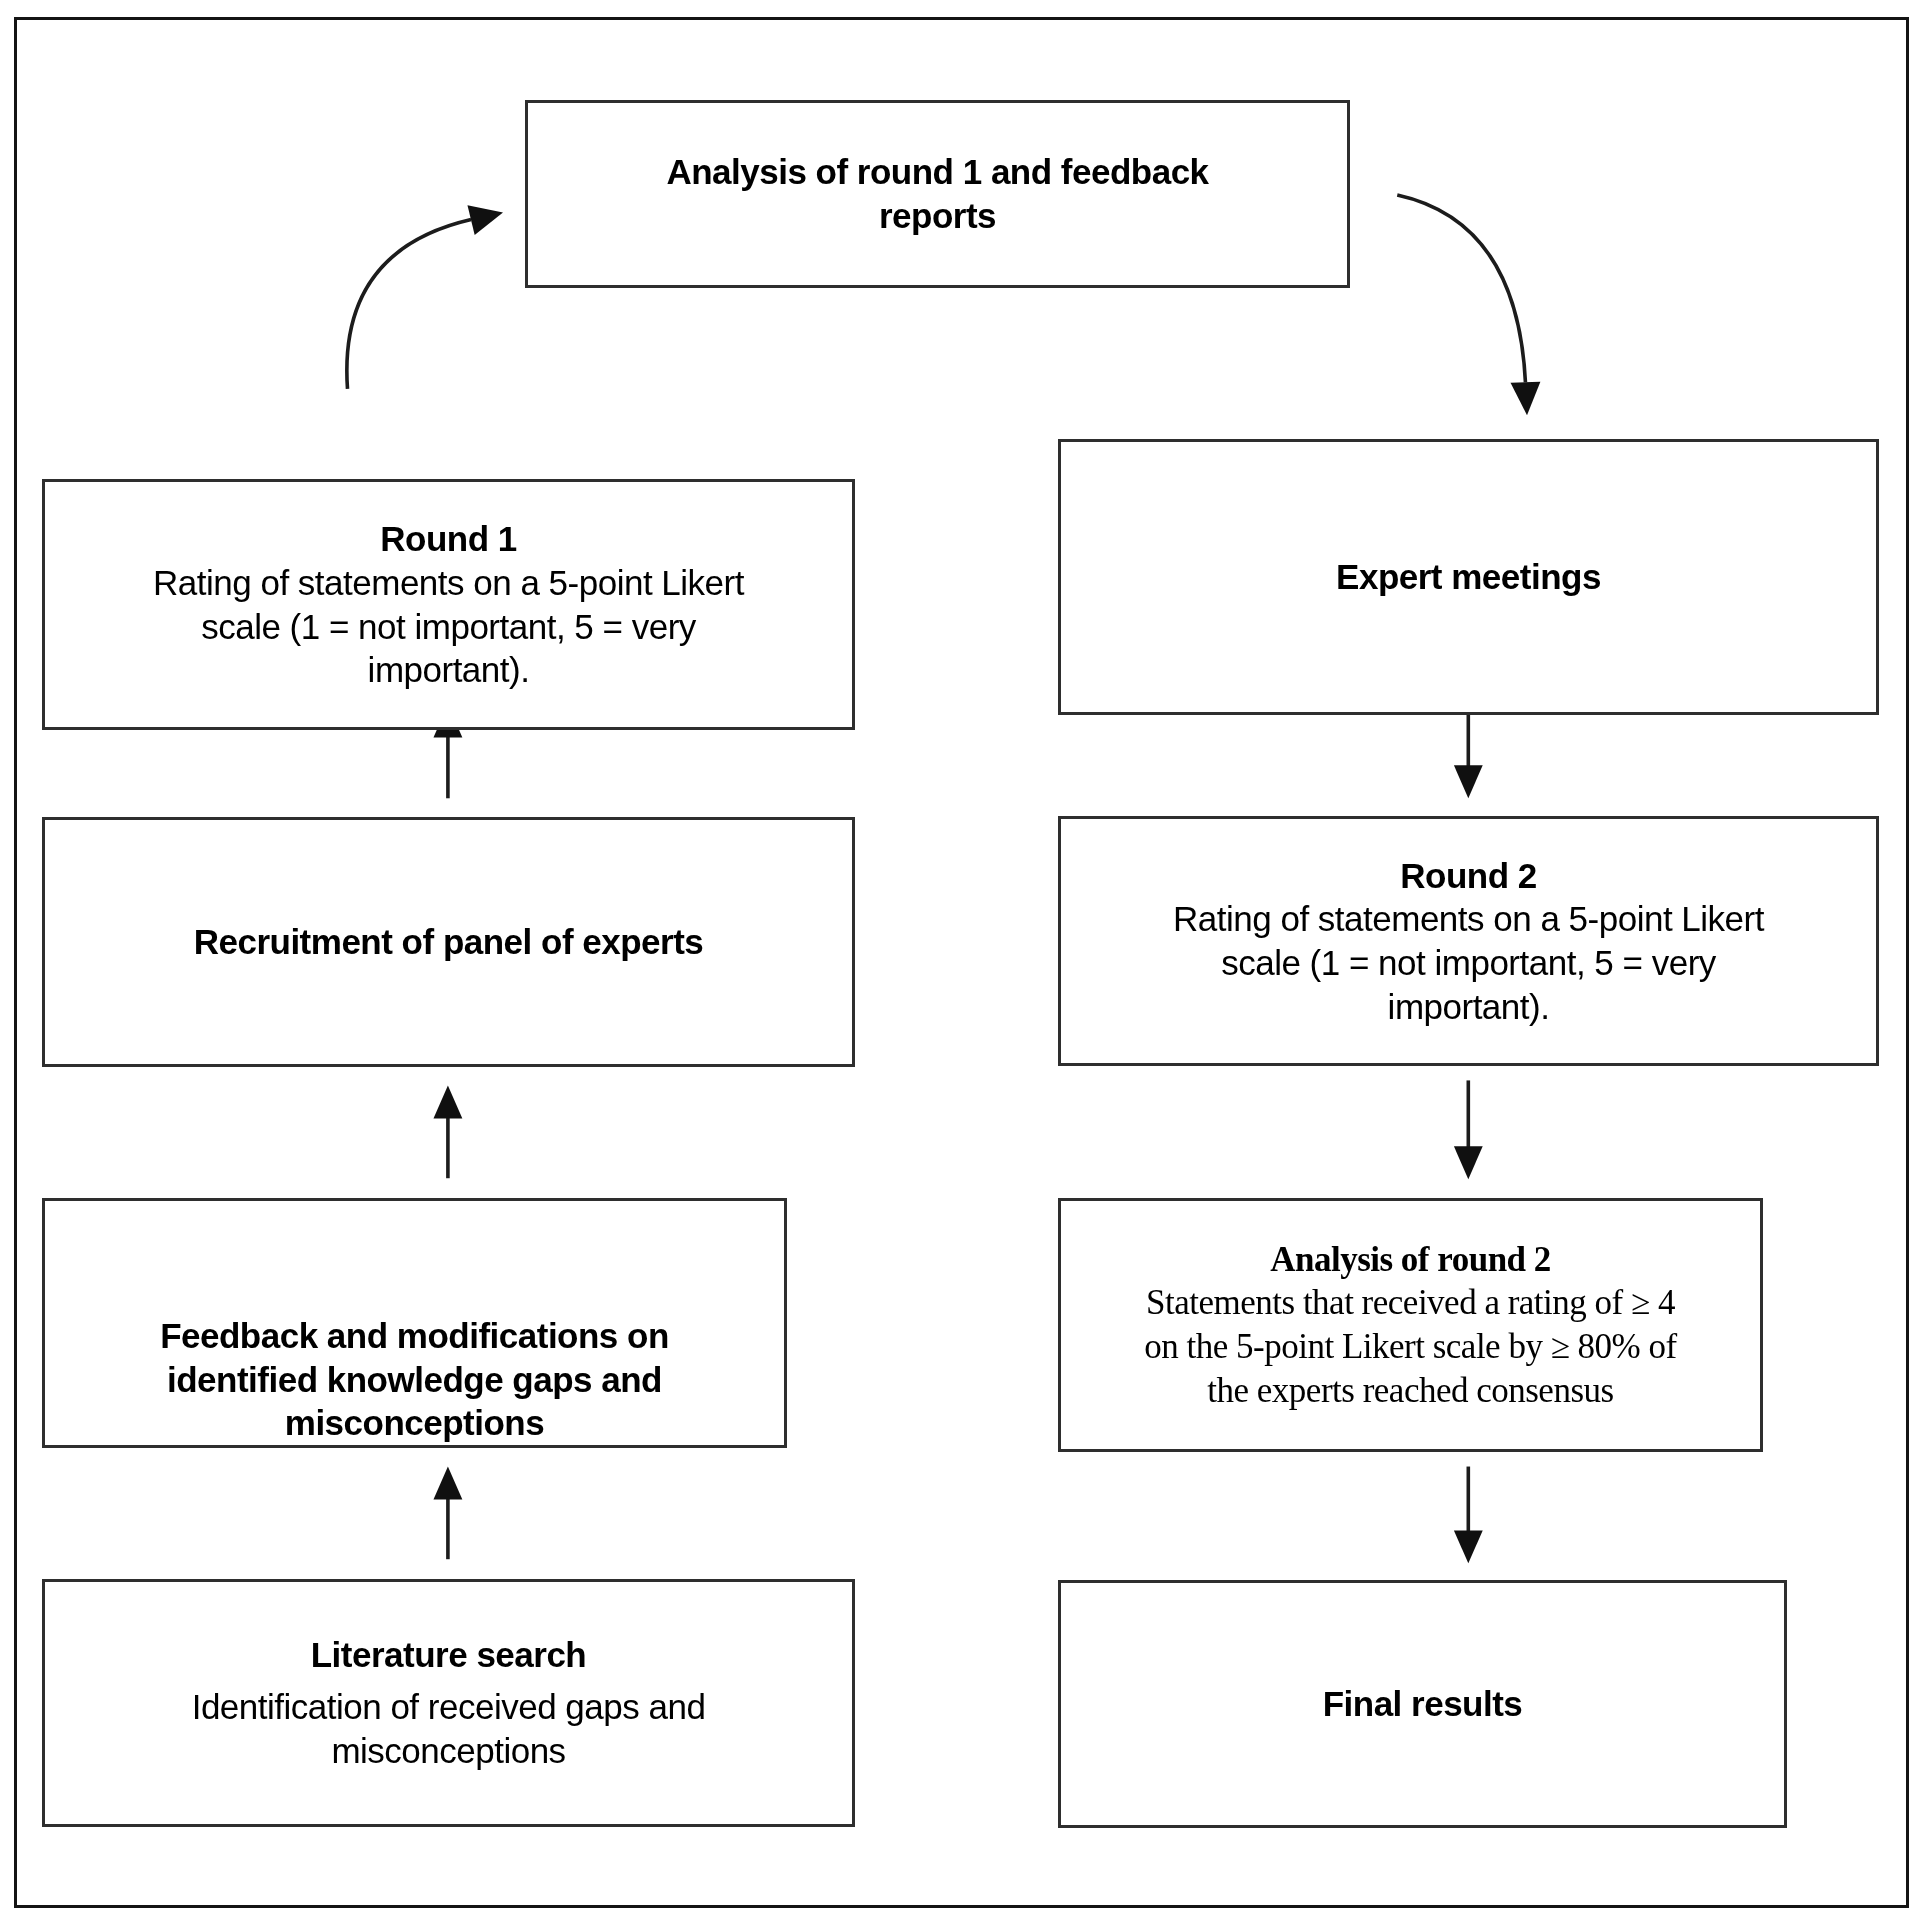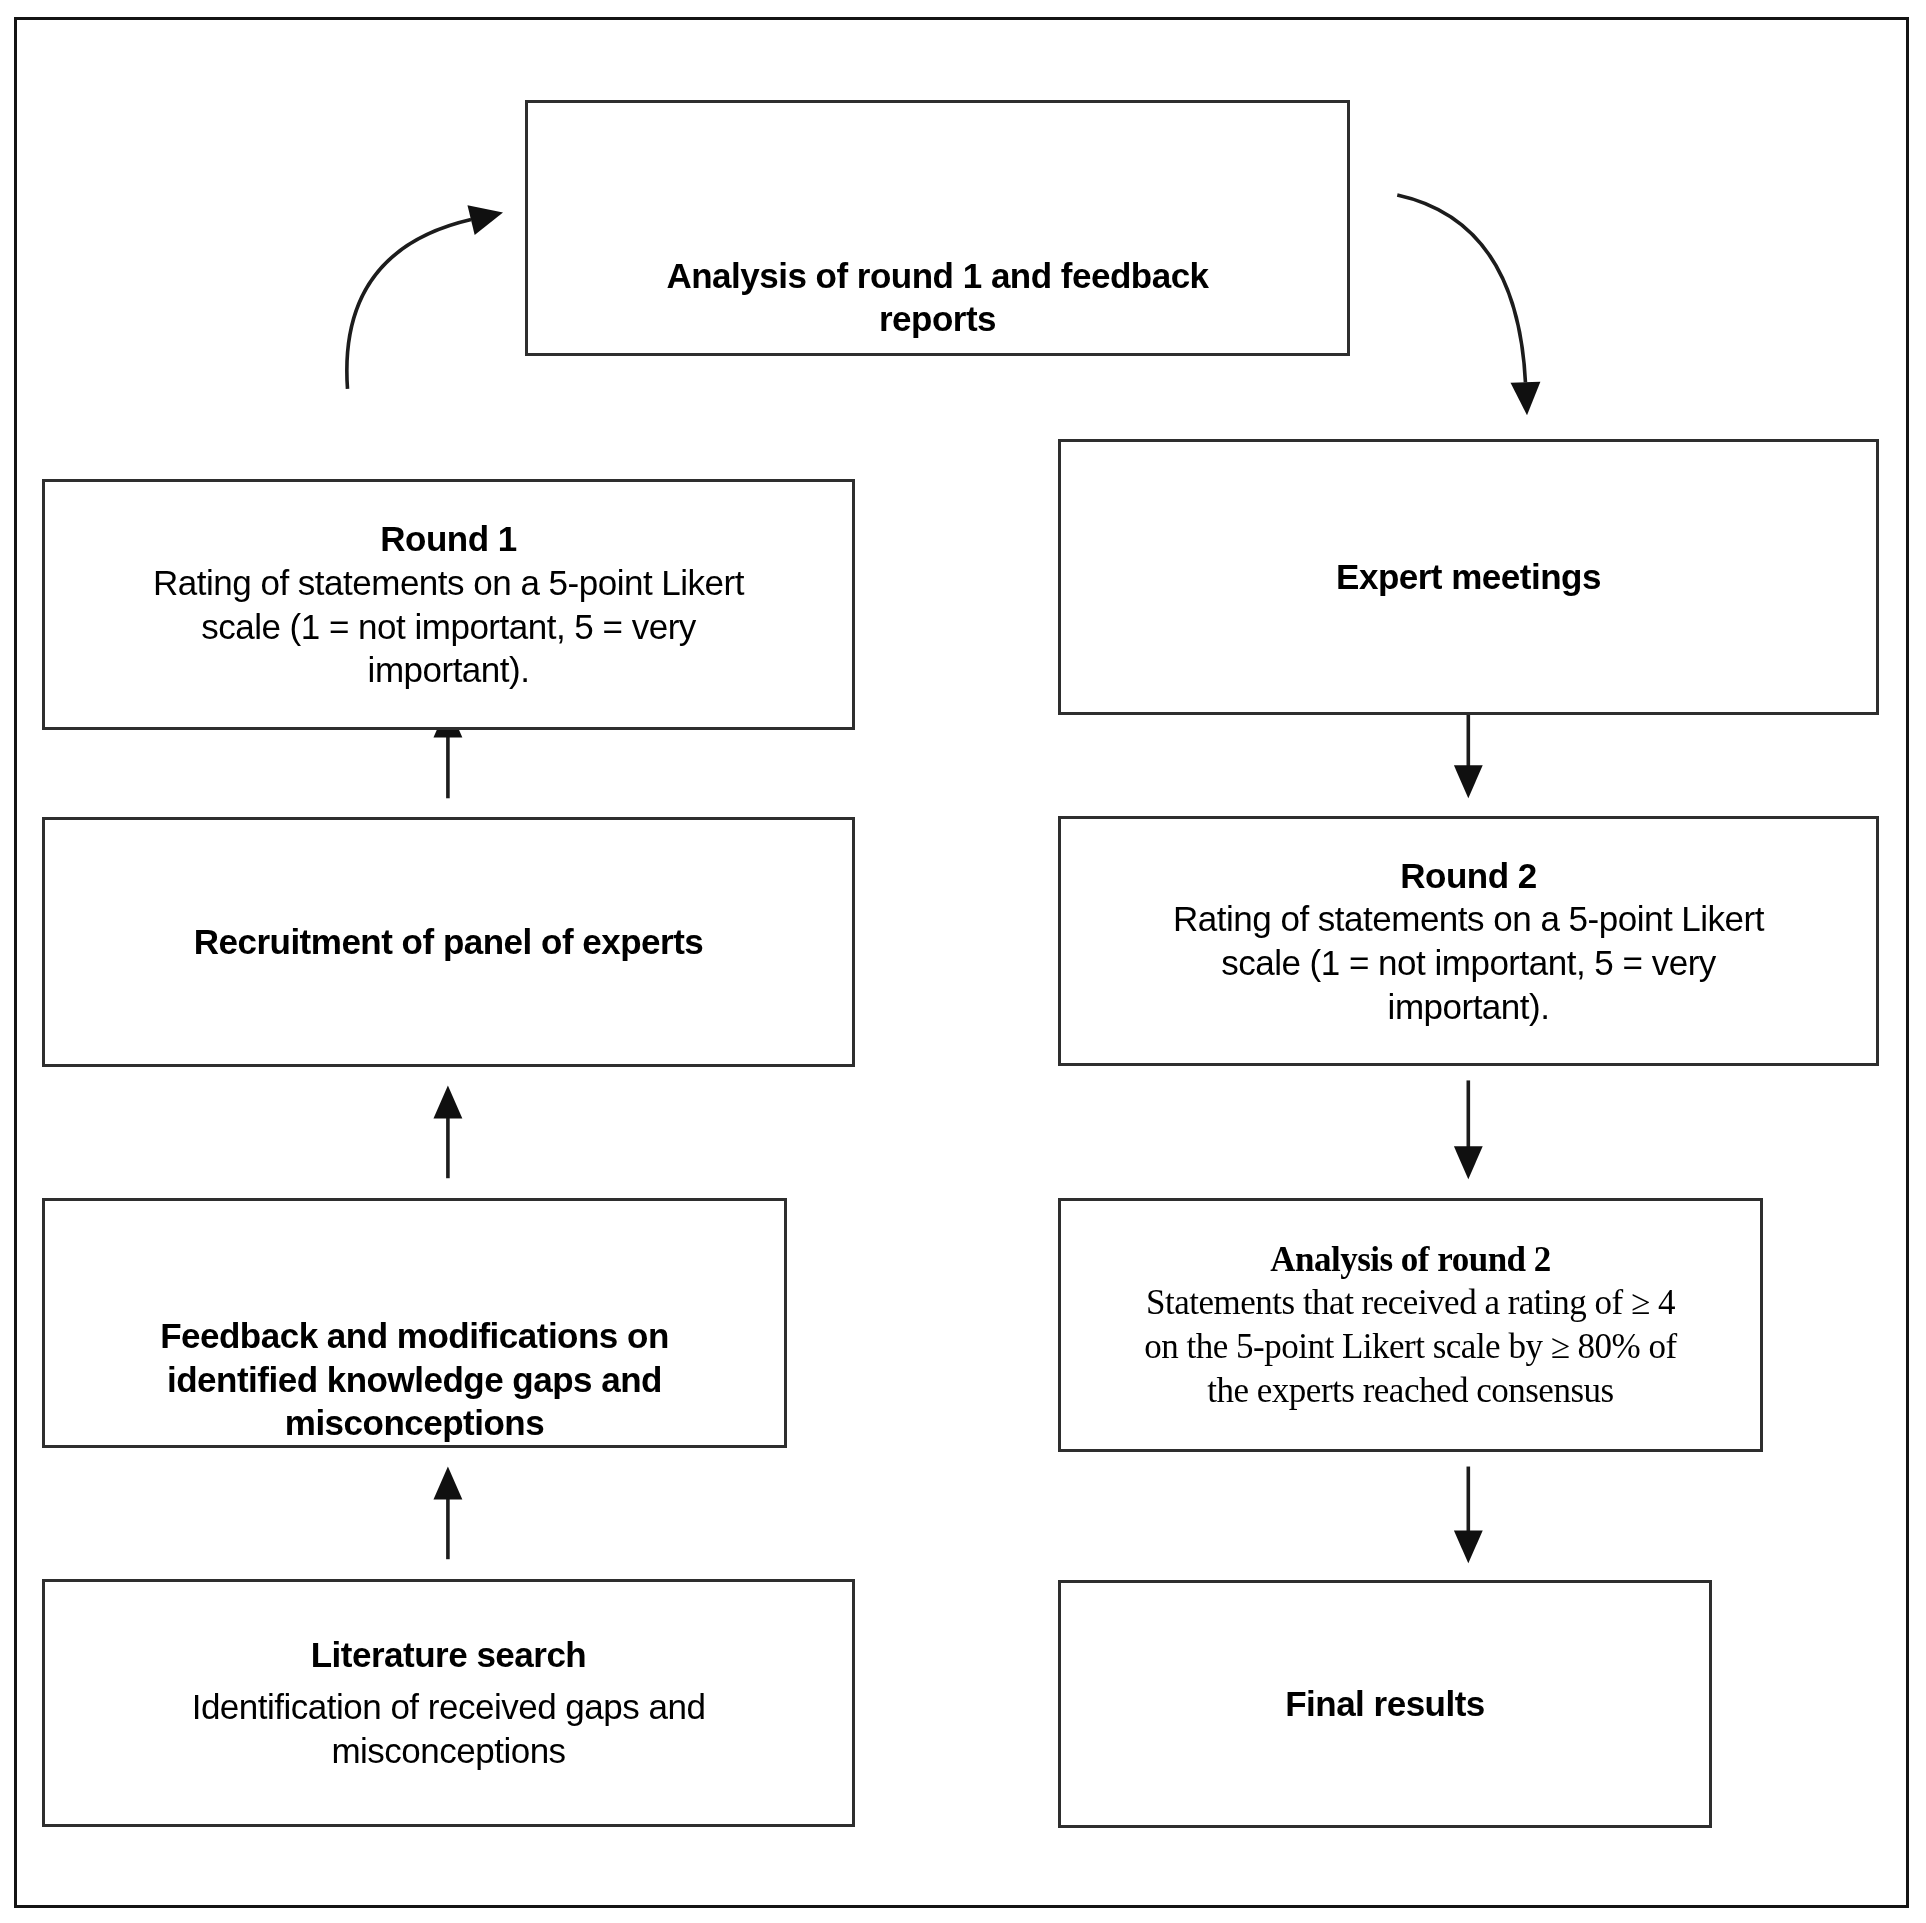--- a/index.html
+++ b/index.html
@@ -41,29 +41,29 @@
     letter-spacing: -0.5px;
   }
   .box .title {
     font-weight: 700;
     white-space: pre-line;
   }
   .box .body {
     font-weight: 400;
     white-space: pre-line;
   }
-  .box-top        { left: 525px; top: 100px;  width: 825px; height: 256px; padding: 12px 77px; justify-content: flex-end; }
+  .box-top        { left: 525px; top: 100px;  width: 825px; height: 188px; padding: 4px 77px; }
   .box-round1     { left: 42px;   top: 439px;  width: 813px; height: 251px; padding: 0 41px; margin-top: 40px; }
   .box-recruit    { left: 42px;   top: 817px; width: 813px; height: 250px; padding: 0 54px; }
   .box-feedback   { left: 42px;   top: 1198px; width: 745px; height: 250px; padding: 0 41px; justify-content: flex-end; }
   .box-literature { left: 42px;   top: 1579px; width: 813px; height: 248px; padding: 0 21px; gap: 8px; }
   .box-expert     { left: 1058px; top: 439px;  width: 821px; height: 276px; padding: 0 41px; }
   .box-round2     { left: 1058px; top: 816px; width: 821px; height: 250px; padding: 0 49px; }
   .box-analysis2  { left: 1058px; top: 1198px; width: 705px; height: 254px; padding: 0 41px; font-family: Liberation Serif, serif; }
-  .box-final      { left: 1058px; top: 1580px; width: 654px; height: 248px; padding: 0 41px; }
+  .box-final      { left: 1058px; top: 1580px; width: 729px; height: 248px; padding: 0 41px; }
   .arrows {
     position: absolute;
     left: 0;
     top: 0;
     pointer-events: none;
   }
 </style>
 </head>
 <body>
 

